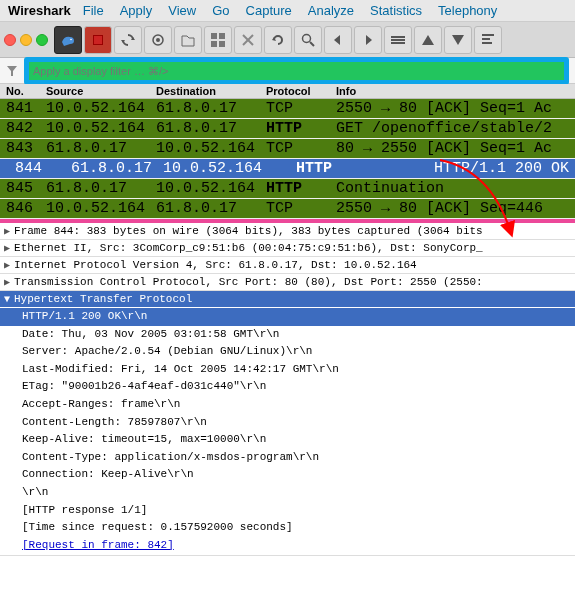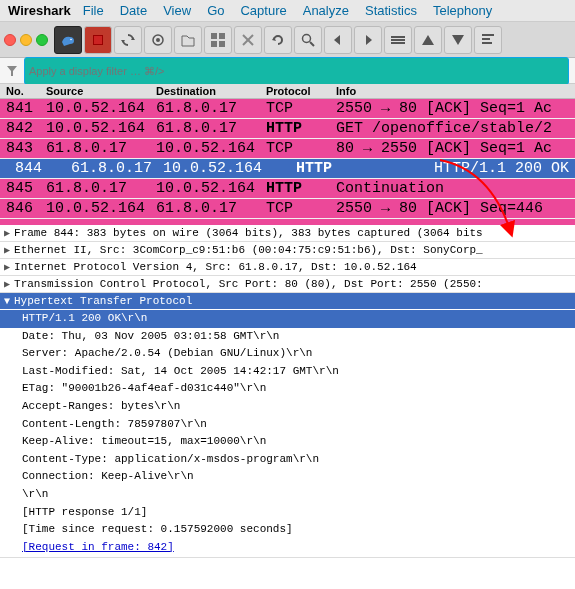--- a/index.html
+++ b/index.html
@@ -46,31 +46,31 @@
       height: 26px;
       display: flex;
       align-items: center;
       padding: 0 6px;
       border-bottom: 1px solid #ccc;
       gap: 4px;
     }
     .filter-input {
       flex: 1;
       height: 28px;
-      border: 1px solid #0ea5e9;
+      border: 5px solid #0ea5e9;
       border-radius: 3px;
       padding: 0 4px;
       font-size: 11px;
-      background: #14b8a6;
+      background: #22c55e;
     }
 
     
     .packet-list {
-      background: #ec4899;
-      border-bottom: 6px solid #ec4899;
+      background: #4d7c0f;
+      border-bottom: 4px solid #ec4899;
     }
     .packet-header {
       display: grid;
       grid-template-columns: 40px 110px 110px 70px 1fr;
       background: #e0e0e0;
       border-bottom: 1px solid #bbb;
       padding: 1px 4px;
       font-family: -apple-system, sans-serif;
       font-size: 11px;
       font-weight: bold;
@@ -123,21 +123,21 @@
     ::-webkit-scrollbar { width: 8px; }
     ::-webkit-scrollbar-track { background: #f0f0f0; }
     ::-webkit-scrollbar-thumb { background: #bbb; border-radius: 4px; }
   </style>
 </head>
 <body>
 
 <div class="menubar">
   <span class="menubar-app">Wireshark</span>
   <span class="menubar-item">File</span>
-  <span class="menubar-item">Date</span>
+  <span class="menubar-item">Apply</span>
   <span class="menubar-item">View</span>
   <span class="menubar-item">Go</span>
   <span class="menubar-item">Capture</span>
   <span class="menubar-item">Analyze</span>
   <span class="menubar-item">Statistics</span>
   <span class="menubar-item">Telephony</span>
 </div>
 
 <div class="toolbar">
 
@@ -343,23 +343,23 @@
       </div>
       <div class="detail-section selected-section">
         <div class="detail-header">
           <span class="expand-arrow open">▼</span>
           <span>Hypertext Transfer Protocol</span>
         </div>
         <div class="detail-content">
           <span class="detail-item highlighted">HTTP/1.1 200 OK\r\n</span>
           <span class="detail-item">Date: Thu, 03 Nov 2005 03:01:58 GMT\r\n</span>
           <span class="detail-item">Server: Apache/2.0.54 (Debian GNU/Linux)\r\n</span>
-          <span class="detail-item">Last-Modified: Sat, 14 Oct 2005 14:42:17 GMT\r\n</span>
+          <span class="detail-item">Last-Modified: Fri, 14 Oct 2005 14:42:17 GMT\r\n</span>
           <span class="detail-item">ETag: "90001b26-4af4eaf-d031c440"\r\n</span>
-          <span class="detail-item">Accept-Ranges: bytes\r\n</span>
+          <span class="detail-item">Accept-Ranges: frame\r\n</span>
           <span class="detail-item">Content-Length: 78597807\r\n</span>
           <span class="detail-item">Keep-Alive: timeout=15, max=10000\r\n</span>
           <span class="detail-item">Content-Type: application/x-msdos-program\r\n</span>
           <span class="detail-item">Connection: Keep-Alive\r\n</span>
           <span class="detail-item">\r\n</span>
           <span class="detail-item">[HTTP response 1/1]</span>
           <span class="detail-item">[Time since request: 0.157592000 seconds]</span>
           <span class="detail-item"><a href="#">[Request in frame: 842]</a></span>
         </div>
       </div>

